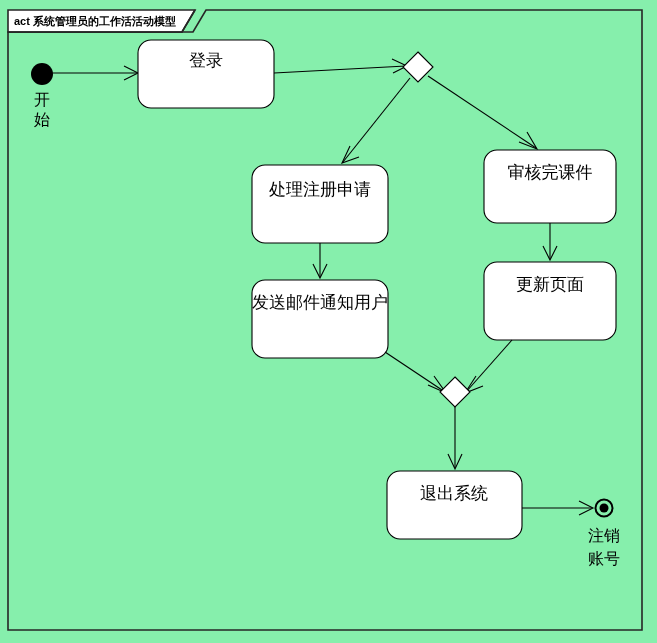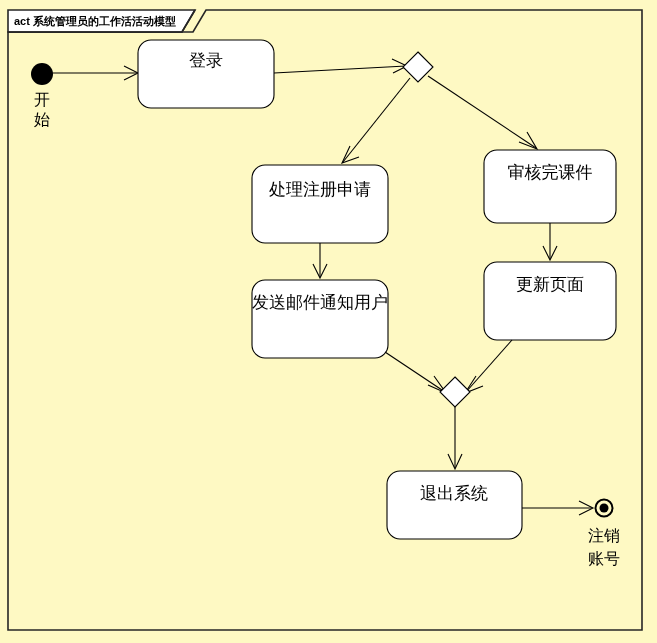--- a/index.html
+++ b/index.html
@@ -7,21 +7,21 @@
     padding: 0;
     background: #ffffff;
   }
   body {
     font-family: "Liberation Serif", "DejaVu Serif", serif;
   }
   #canvas {
     position: relative;
     width: 657px;
     height: 643px;
-    background: #fef9c3;
+    background: #86efac;
     overflow: hidden;
   }
   svg.layer {
     position: absolute;
     left: 0;
     top: 0;
     width: 657px;
     height: 643px;
   }
   .node-text {

